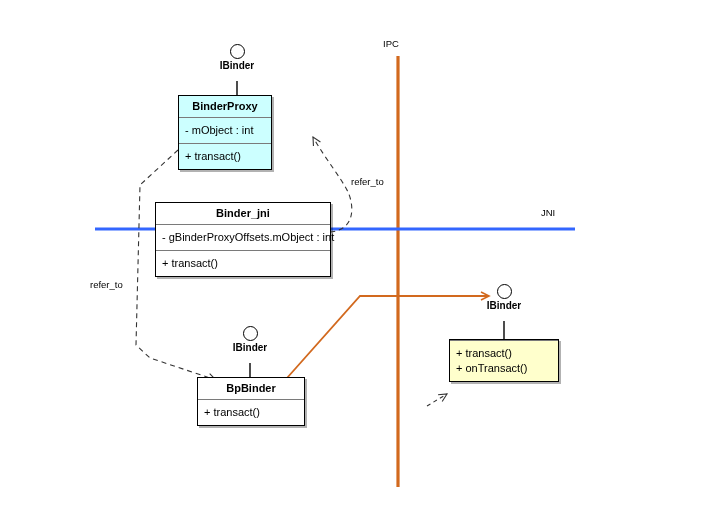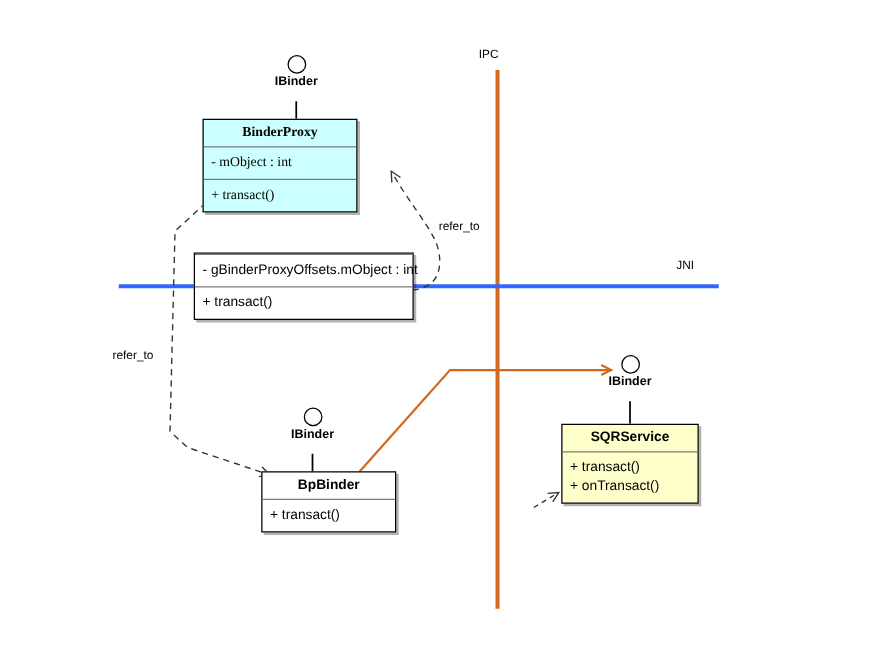--- a/index.html
+++ b/index.html
@@ -171,48 +171,48 @@
   <div class="lollipop" style="left:220px; top:326px; width:60px;">
     <div class="ball"></div>
     <div class="lbl">IBinder</div>
   </div>
 
   <div class="lollipop" style="left:474px; top:284px; width:60px;">
     <div class="ball"></div>
     <div class="lbl">IBinder</div>
   </div>
 
-  <div class="uml-class cls-binderproxy" style="left:162px; top:95px; width:124px;font-family:Liberation Serif, serif;">
+  <div class="uml-class cls-binderproxy" style="left:178px; top:95px; width:94px;">
     <div class="uml-name">BinderProxy</div>
     <div class="uml-compartment">
       <div>- mObject : int</div>
     </div>
     <div class="uml-compartment">
       <div>+ transact()</div>
     </div>
   </div>
 
   <div class="uml-class cls-binderjni" style="left:155px; top:202px; width:176px;">
+    <div class="uml-name">Binder_jni</div>
     <div class="uml-compartment">
       <div>- gBinderProxyOffsets.mObject : int</div>
     </div>
     <div class="uml-compartment">
       <div>+ transact()</div>
     </div>
   </div>
 
-  <div class="uml-class cls-bpbinder" style="left:197px; top:377px; width:108px;margin-left:12px;">
+  <div class="uml-class cls-bpbinder" style="left:197px; top:377px; width:108px;">
     <div class="uml-name">BpBinder</div>
     <div class="uml-compartment">
       <div>+ transact()</div>
     </div>
   </div>
 
   <div class="uml-class cls-sqrservice" style="left:449px; top:339px; width:110px;">
-    <div class="uml-name">SQRService</div>
     <div class="uml-compartment">
       <div>+ transact()</div>
       <div>+ onTransact()</div>
     </div>
   </div>
 
 
 </div>
 
 </body></html>

